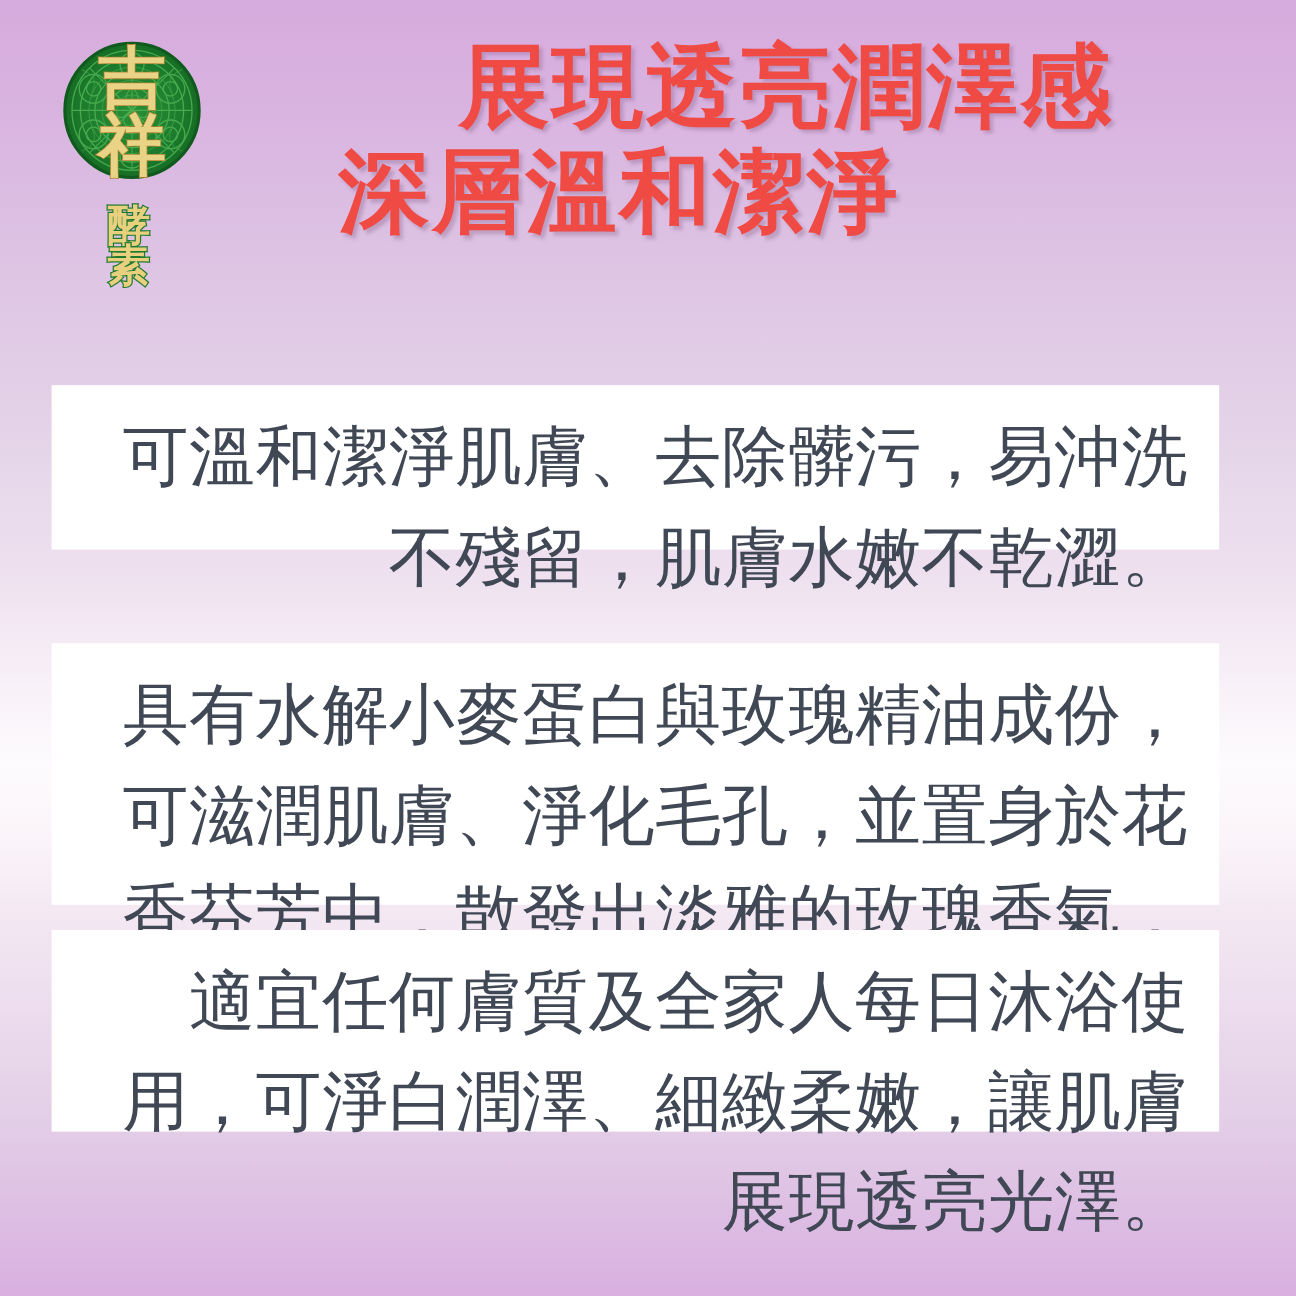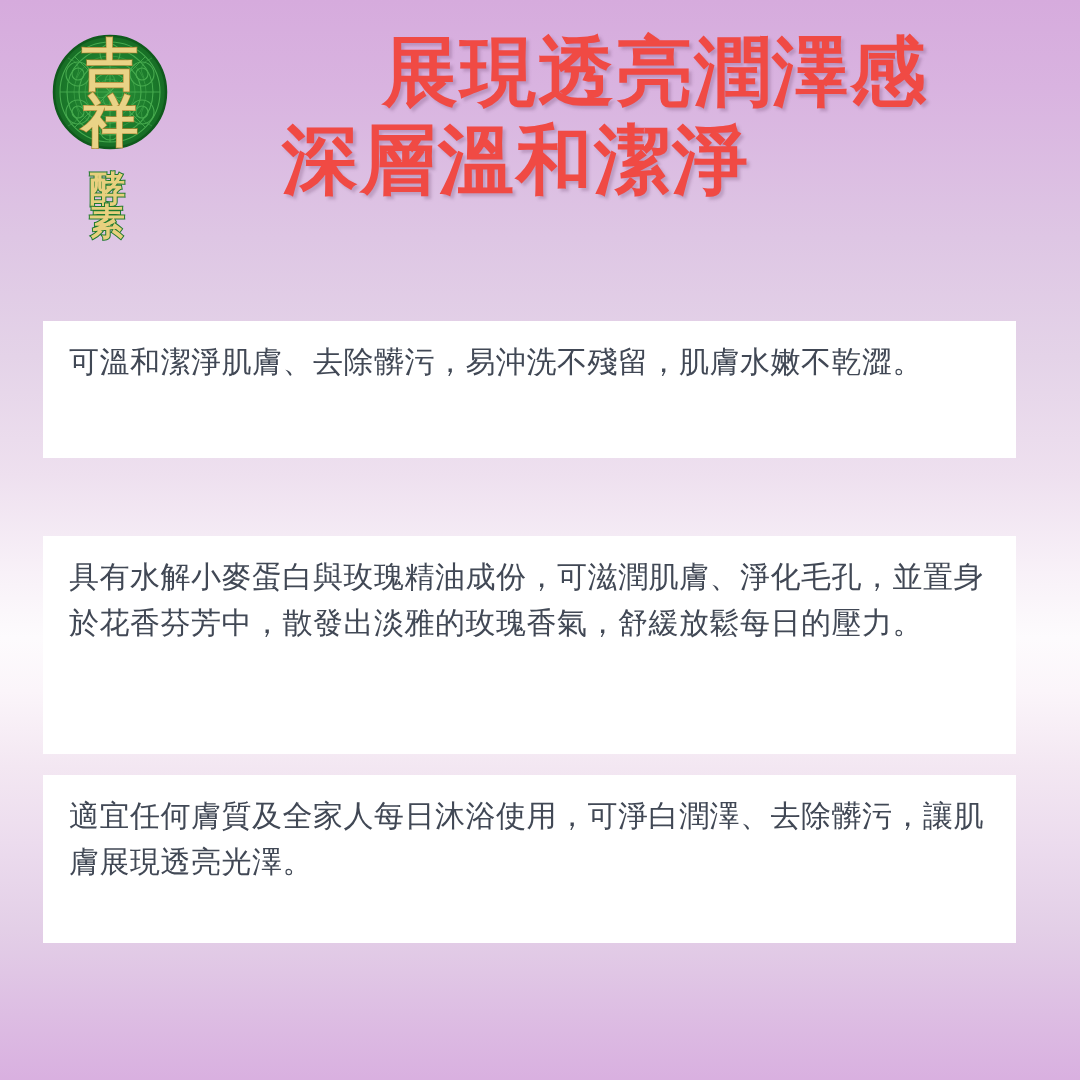--- a/index.html
+++ b/index.html
@@ -96,25 +96,25 @@
     position: absolute;
     left: 43px;
     width: 973px;
     background: #ffffff;
     box-sizing: border-box;
     padding: 18px 26px 16px 26px;
   }
   .card p {
     margin: 0;
     font-family: Liberation Serif, serif;
-    font-size: 30px;
+    font-size: 55px;
     line-height: 1.52;
     color: #414855;
     letter-spacing: 0.5px;
-    text-align: left;
+    text-align: right;
     word-break: break-all;
   }
   #card-1 { top: 321px; height: 137px; }
   #card-2 { top: 504px; height: 218px; margin-top: 32px; }
   #card-3 { top: 775px; height: 168px; }
 </style>
 </head>
 <body>
 
 <div id="poster">
@@ -183,16 +183,16 @@
 
   <div class="card" id="card-1">
     <p>可溫和潔淨肌膚、去除髒污，易沖洗不殘留，肌膚水嫩不乾澀。</p>
   </div>
 
   <div class="card" id="card-2">
     <p>具有水解小麥蛋白與玫瑰精油成份，可滋潤肌膚、淨化毛孔，並置身於花香芬芳中，散發出淡雅的玫瑰香氣，舒緩放鬆每日的壓力。</p>
   </div>
 
   <div class="card" id="card-3">
-    <p>適宜任何膚質及全家人每日沐浴使用，可淨白潤澤、去除髒污，讓肌膚展現透亮光澤。</p>
+    <p>適宜任何膚質及全家人每日沐浴使用，可淨白潤澤、細緻柔嫩，讓肌膚展現透亮光澤。</p>
   </div>
 
 </div>
 
 </body></html>

